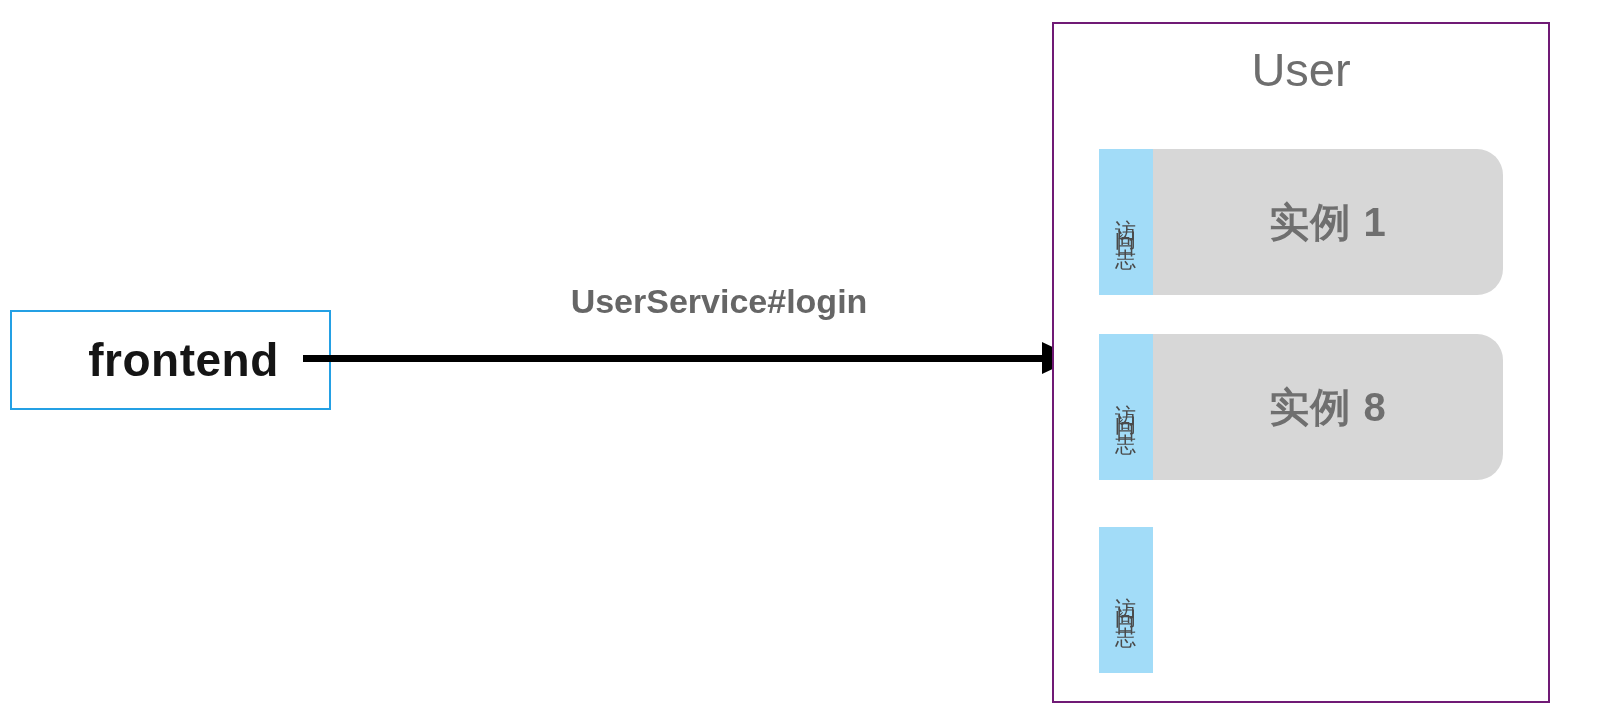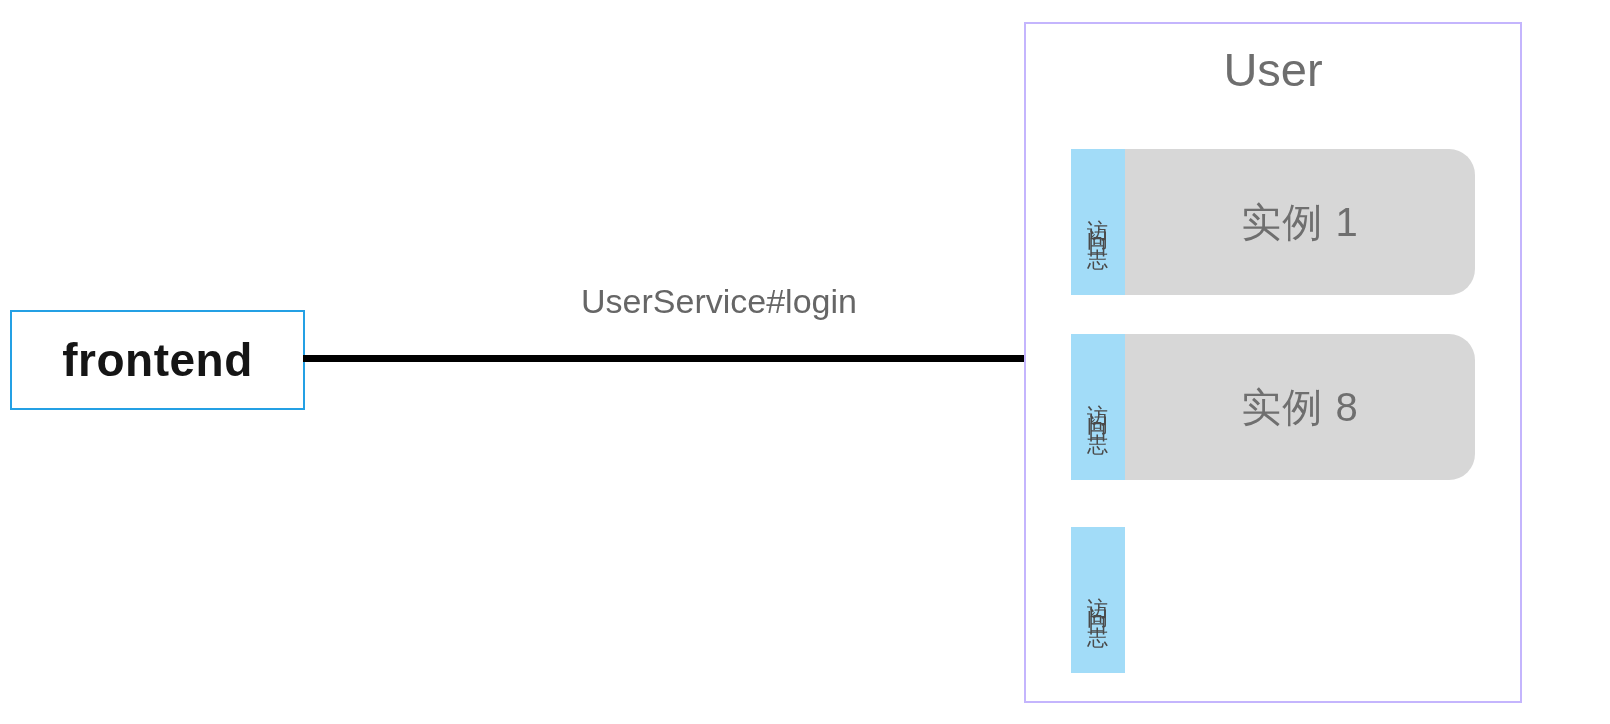--- a/index.html
+++ b/index.html
@@ -21,20 +21,21 @@
     position: absolute;
     left: 10px;
     top: 310px;
     width: 291px;
     height: 96px;
     border: 2px solid #24a0e4;
     background: #ffffff;
     display: flex;
     align-items: center;
     justify-content: center;
+    padding-left: 26px;
   }
   .frontend-box .label {
     font-size: 46px;
     font-weight: bold;
     color: #151515;
     letter-spacing: 0.5px;
   }
 
   
   .arrow-line {
@@ -56,30 +57,31 @@
     border-bottom: 16px solid transparent;
   }
   .arrow-label {
     position: absolute;
     left: 469px;
     top: 282px;
     width: 500px;
     text-align: center;
     font-size: 34px;
     color: #666666;
+    font-weight: bold;
   }
 
   
   .user-group {
     position: absolute;
-    left: 1024px;
+    left: 1052px;
     top: 22px;
     width: 494px;
     height: 677px;
-    border: 2px solid #c4b5fd;
+    border: 2px solid #701a75;
     background: #ffffff;
   }
   .user-group-title {
     position: absolute;
     left: 0;
     top: 18px;
     width: 100%;
     text-align: center;
     font-size: 47px;
     color: #6e6e6e;
@@ -117,21 +119,21 @@
   .instance-body {
     flex: 1 1 auto;
     background: #d7d7d7;
     border-radius: 0 26px 26px 0;
     display: flex;
     align-items: center;
     justify-content: center;
   }
   .instance-body .label {
     font-size: 40px;
-    font-weight: 400;
+    font-weight: 700;
     color: #6f6f6f;
     letter-spacing: 1px;
   }
 </style>
 </head>
 <body>
 
 <div class="stage">
 
   <div class="frontend-box">

